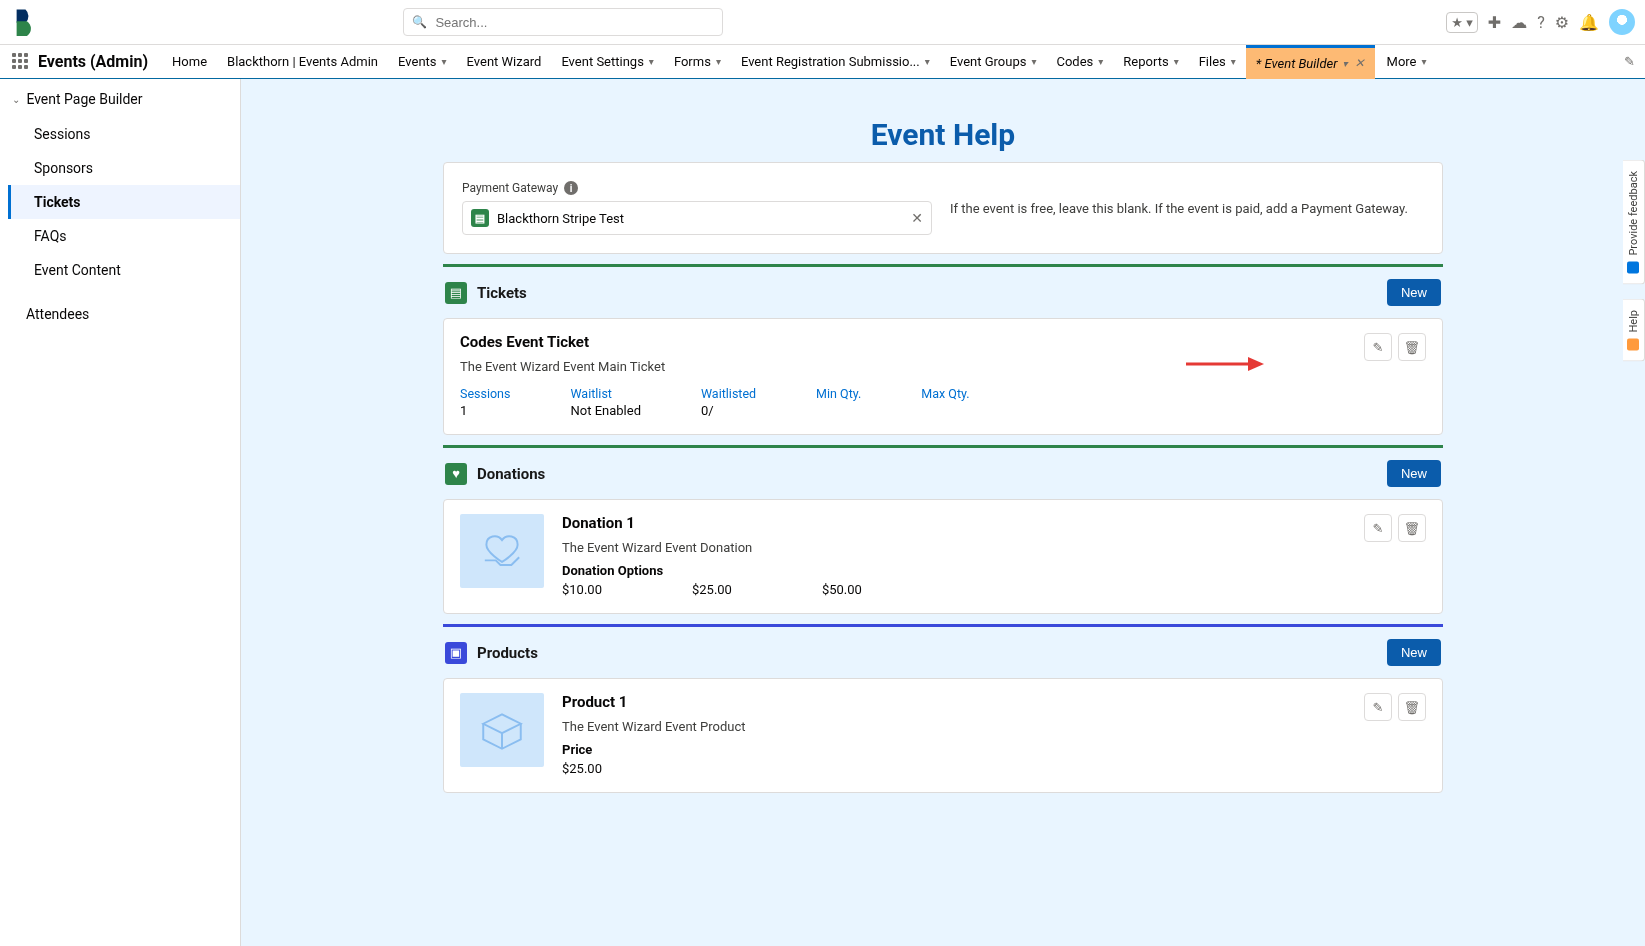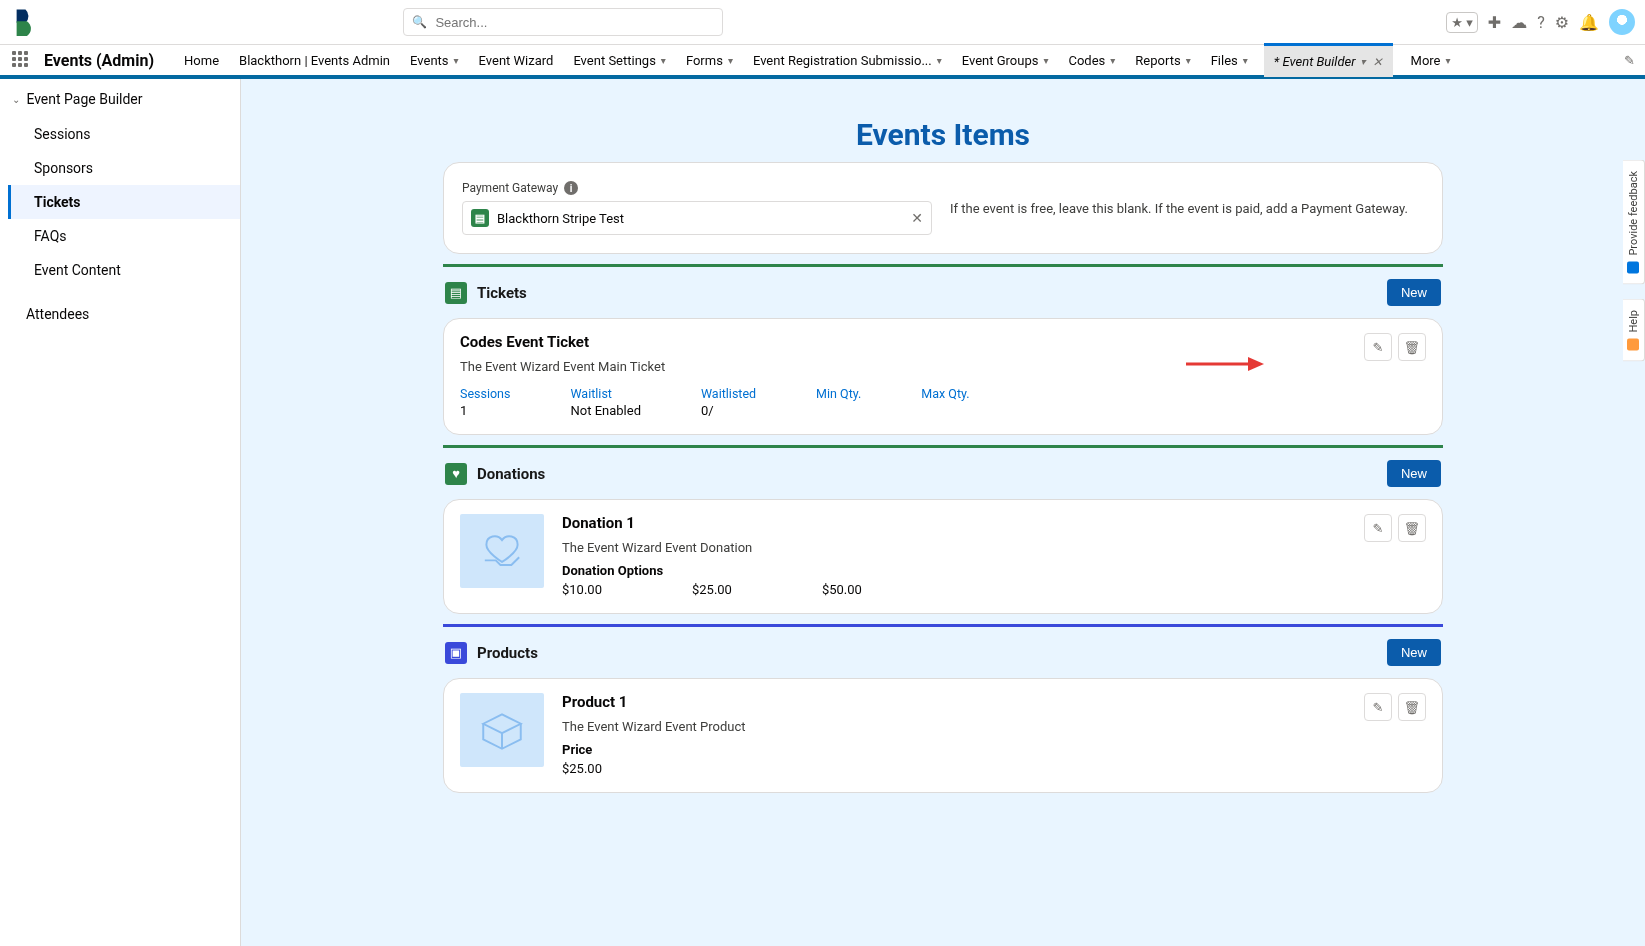--- a/index.html
+++ b/index.html
@@ -51,41 +51,40 @@
   .avatar {
     width: 26px; height: 26px; border-radius: 50%;
     background: radial-gradient(circle at 50% 40%, #fff 28%, #7fd3ff 30%);
     border: 2px solid #7fd3ff;
   }
   
   .sf-nav {
     height: 34px;
     display: flex; align-items: center;
     padding: 0 10px;
-    border-bottom: 4px solid #0369a1;
-    gap: 6px;
+    border-bottom: 1px solid #0369a1;
     font-size: 13px;
   }
   .app-launcher {
     width: 22px; height: 22px;
     display: grid; grid-template-columns: repeat(3, 4px); grid-template-rows: repeat(3,4px);
     gap: 2px; cursor: pointer; padding: 2px;
   }
   .app-launcher span { background: #706e6b; border-radius: 1px; }
   .app-title { font-weight: 700; font-size: 16px; margin-left: 6px; margin-right: 14px; }
   .nav-item {
     padding: 0 10px; height: 34px;
     display: inline-flex; align-items: center; gap: 5px;
     cursor: pointer; white-space: nowrap;
     color: #080707;
   }
   .nav-item .chev { font-size: 10px; color: #706e6b; }
   .nav-item.active {
     border-top: 3px solid #0070d2;
-    background: #e5e5e5;
+    background: #fdba74;
     font-style: italic;
     padding-top: 0;
   }
   .nav-item .close { font-size: 12px; margin-left: 2px; color: #706e6b; }
   .nav-more { margin-left: 2px; }
   .nav-edit { margin-left: auto; cursor: pointer; color: #706e6b; }
   
   .main-layout { display: flex; height: calc(946px - 45px - 34px); }
   
   .sidebar {
@@ -138,21 +137,21 @@
     color: #16325c;
     font-size: 16px;
     line-height: 1.5;
     margin: 0 auto 24px auto;
     max-width: 560px;
   }
   
   .white-card {
     background: #fff;
     border: 1px solid #dddbda;
-    border-radius: 16px;
+    border-radius: 4px;
   }
   
   .gateway-card {
     padding: 18px;
     display: flex; align-items: center; gap: 18px;
   }
   .gw-left { flex: 0 0 470px; }
   .gw-label { font-size: 12px; color: #3e3e3c; display: flex; align-items: center; gap: 6px; margin-bottom: 6px; }
   .info-icon {
     display: inline-flex; width: 14px; height: 14px; border-radius: 50%;
@@ -360,21 +359,21 @@
         <div class="side-item">Sponsors</div>
         <div class="side-item active">Tickets</div>
         <div class="side-item">FAQs</div>
         <div class="side-item">Event Content</div>
       </div>
     <div class="side-item top">Attendees</div>
   </div>
 
   <div class="content">
     <div class="content-inner">
-      <h1 class="page-title">Events Items</h1>
+      <h1 class="page-title">Event Help</h1>
 
       <div class="white-card gateway-card">
         <div class="gw-left">
           <div class="gw-label">
             <span>Payment Gateway</span>
             <span class="info-icon">i</span>
           </div>
           <div class="gw-input">
             <span class="pill-icon">▤</span>
             <span class="gw-text">Blackthorn Stripe Test</span>

